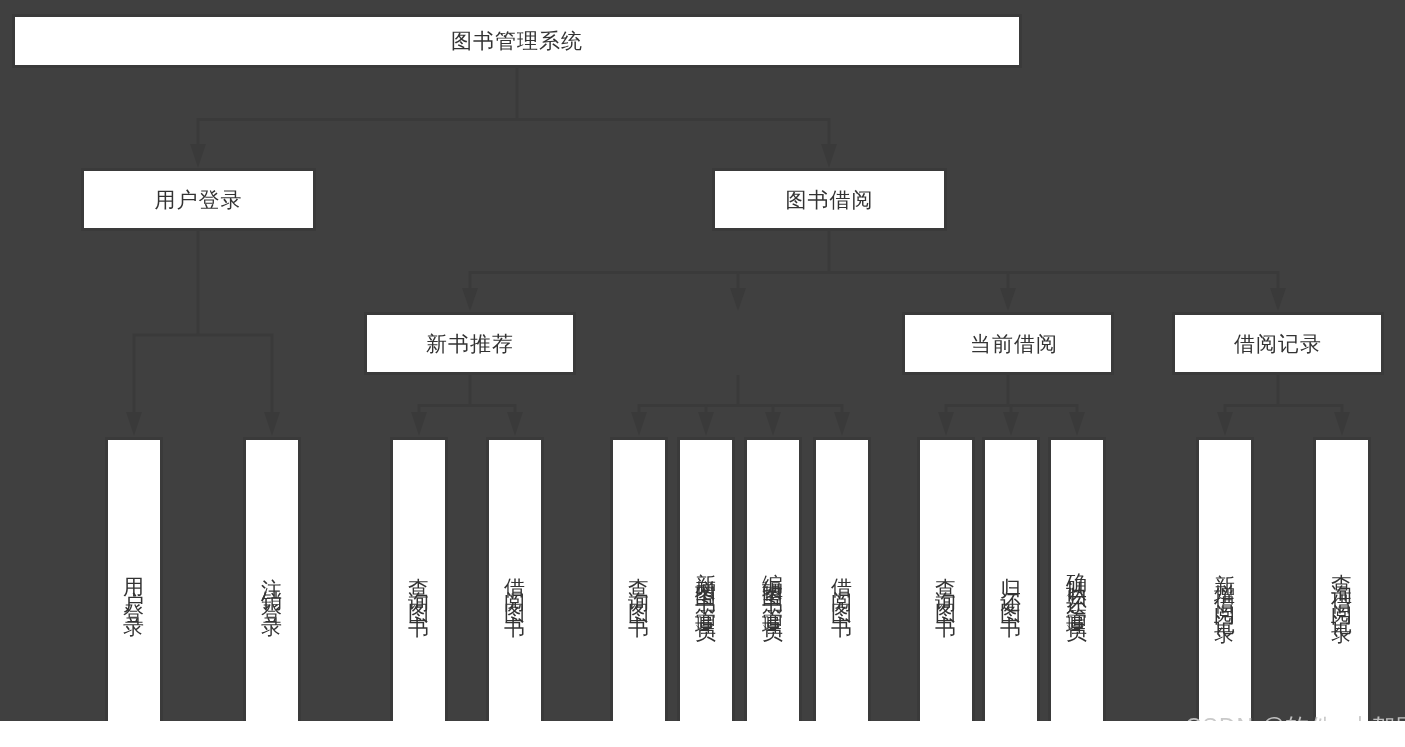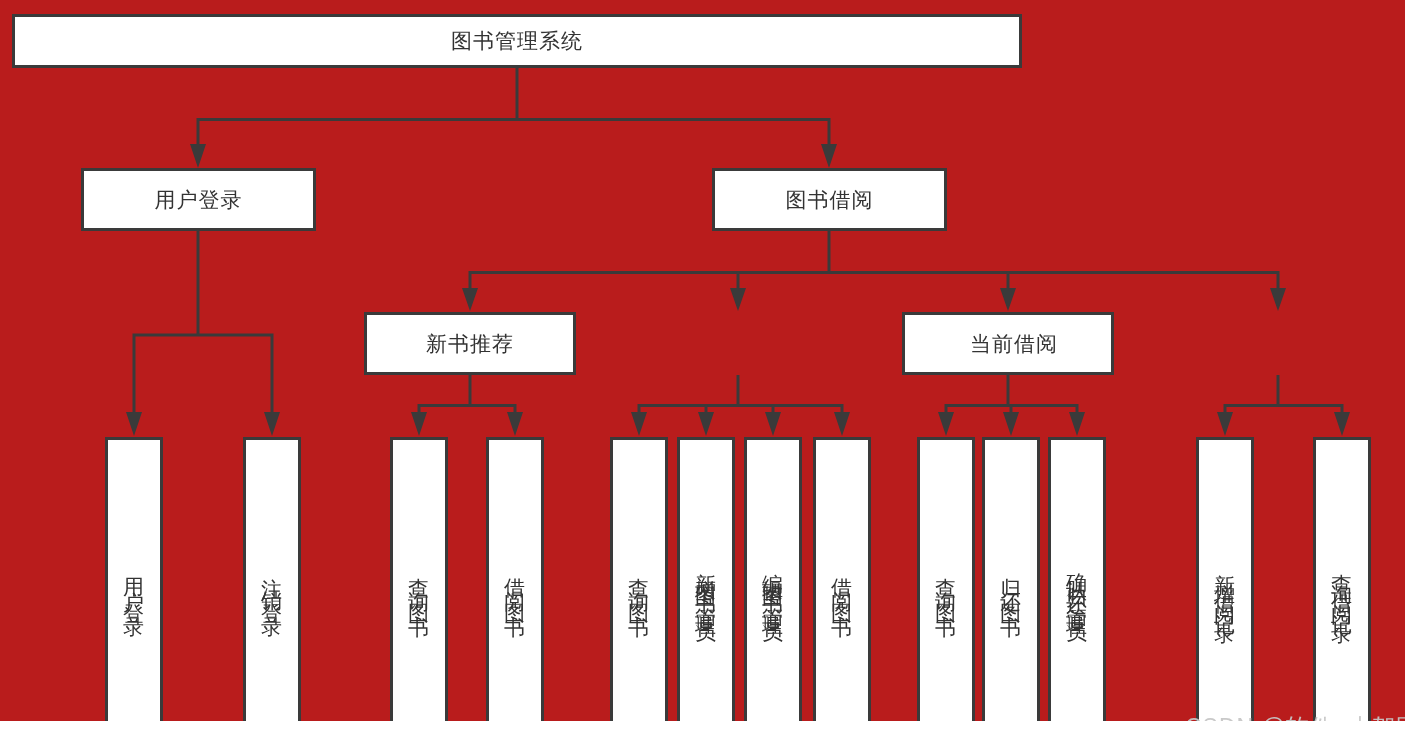--- a/index.html
+++ b/index.html
@@ -1,19 +1,19 @@
 <!DOCTYPE html>
 <html><head>
 <meta charset="utf-8">
 <style>
   html,body{margin:0;padding:0;background:#ffffff;}
   .stage{
     position:relative;
     width:1405px;height:721px;
-    background:#b91c1c;
+    background:#404040;
     font-family:"Liberation Sans","DejaVu Sans",sans-serif;
     overflow:hidden;
   }
   .connectors{position:absolute;left:0;top:0;z-index:1;}
   .box{
     position:absolute;
     box-sizing:border-box;
     border:3px solid #3a3a3a;
     background:#ffffff;
     display:flex;align-items:center;justify-content:center;
@@ -118,20 +118,23 @@
   <div class="box lvl" style="left:712px;top:168px;width:235px;">
     <span>图书借阅</span>
   </div>
 
   <div class="box lvl" style="left:364px;top:312px;width:212px;">
     <span>新书推荐</span>
   </div>
   <div class="box lvl" style="left:902px;top:312px;width:212px;padding-left:12px;">
     <span>当前借阅</span>
   </div>
+  <div class="box lvl" style="left:1172px;top:312px;width:212px;">
+    <span>借阅记录</span>
+  </div>
 
   <div class="box leaf" style="left:105px;">
     <span class="vtext">用户登录</span>
   </div>
   <div class="box leaf" style="left:243px;">
     <span class="vtext">注销登录</span>
   </div>
 
   <div class="box leaf" style="left:390px;">
     <span class="vtext">查询图书</span>

